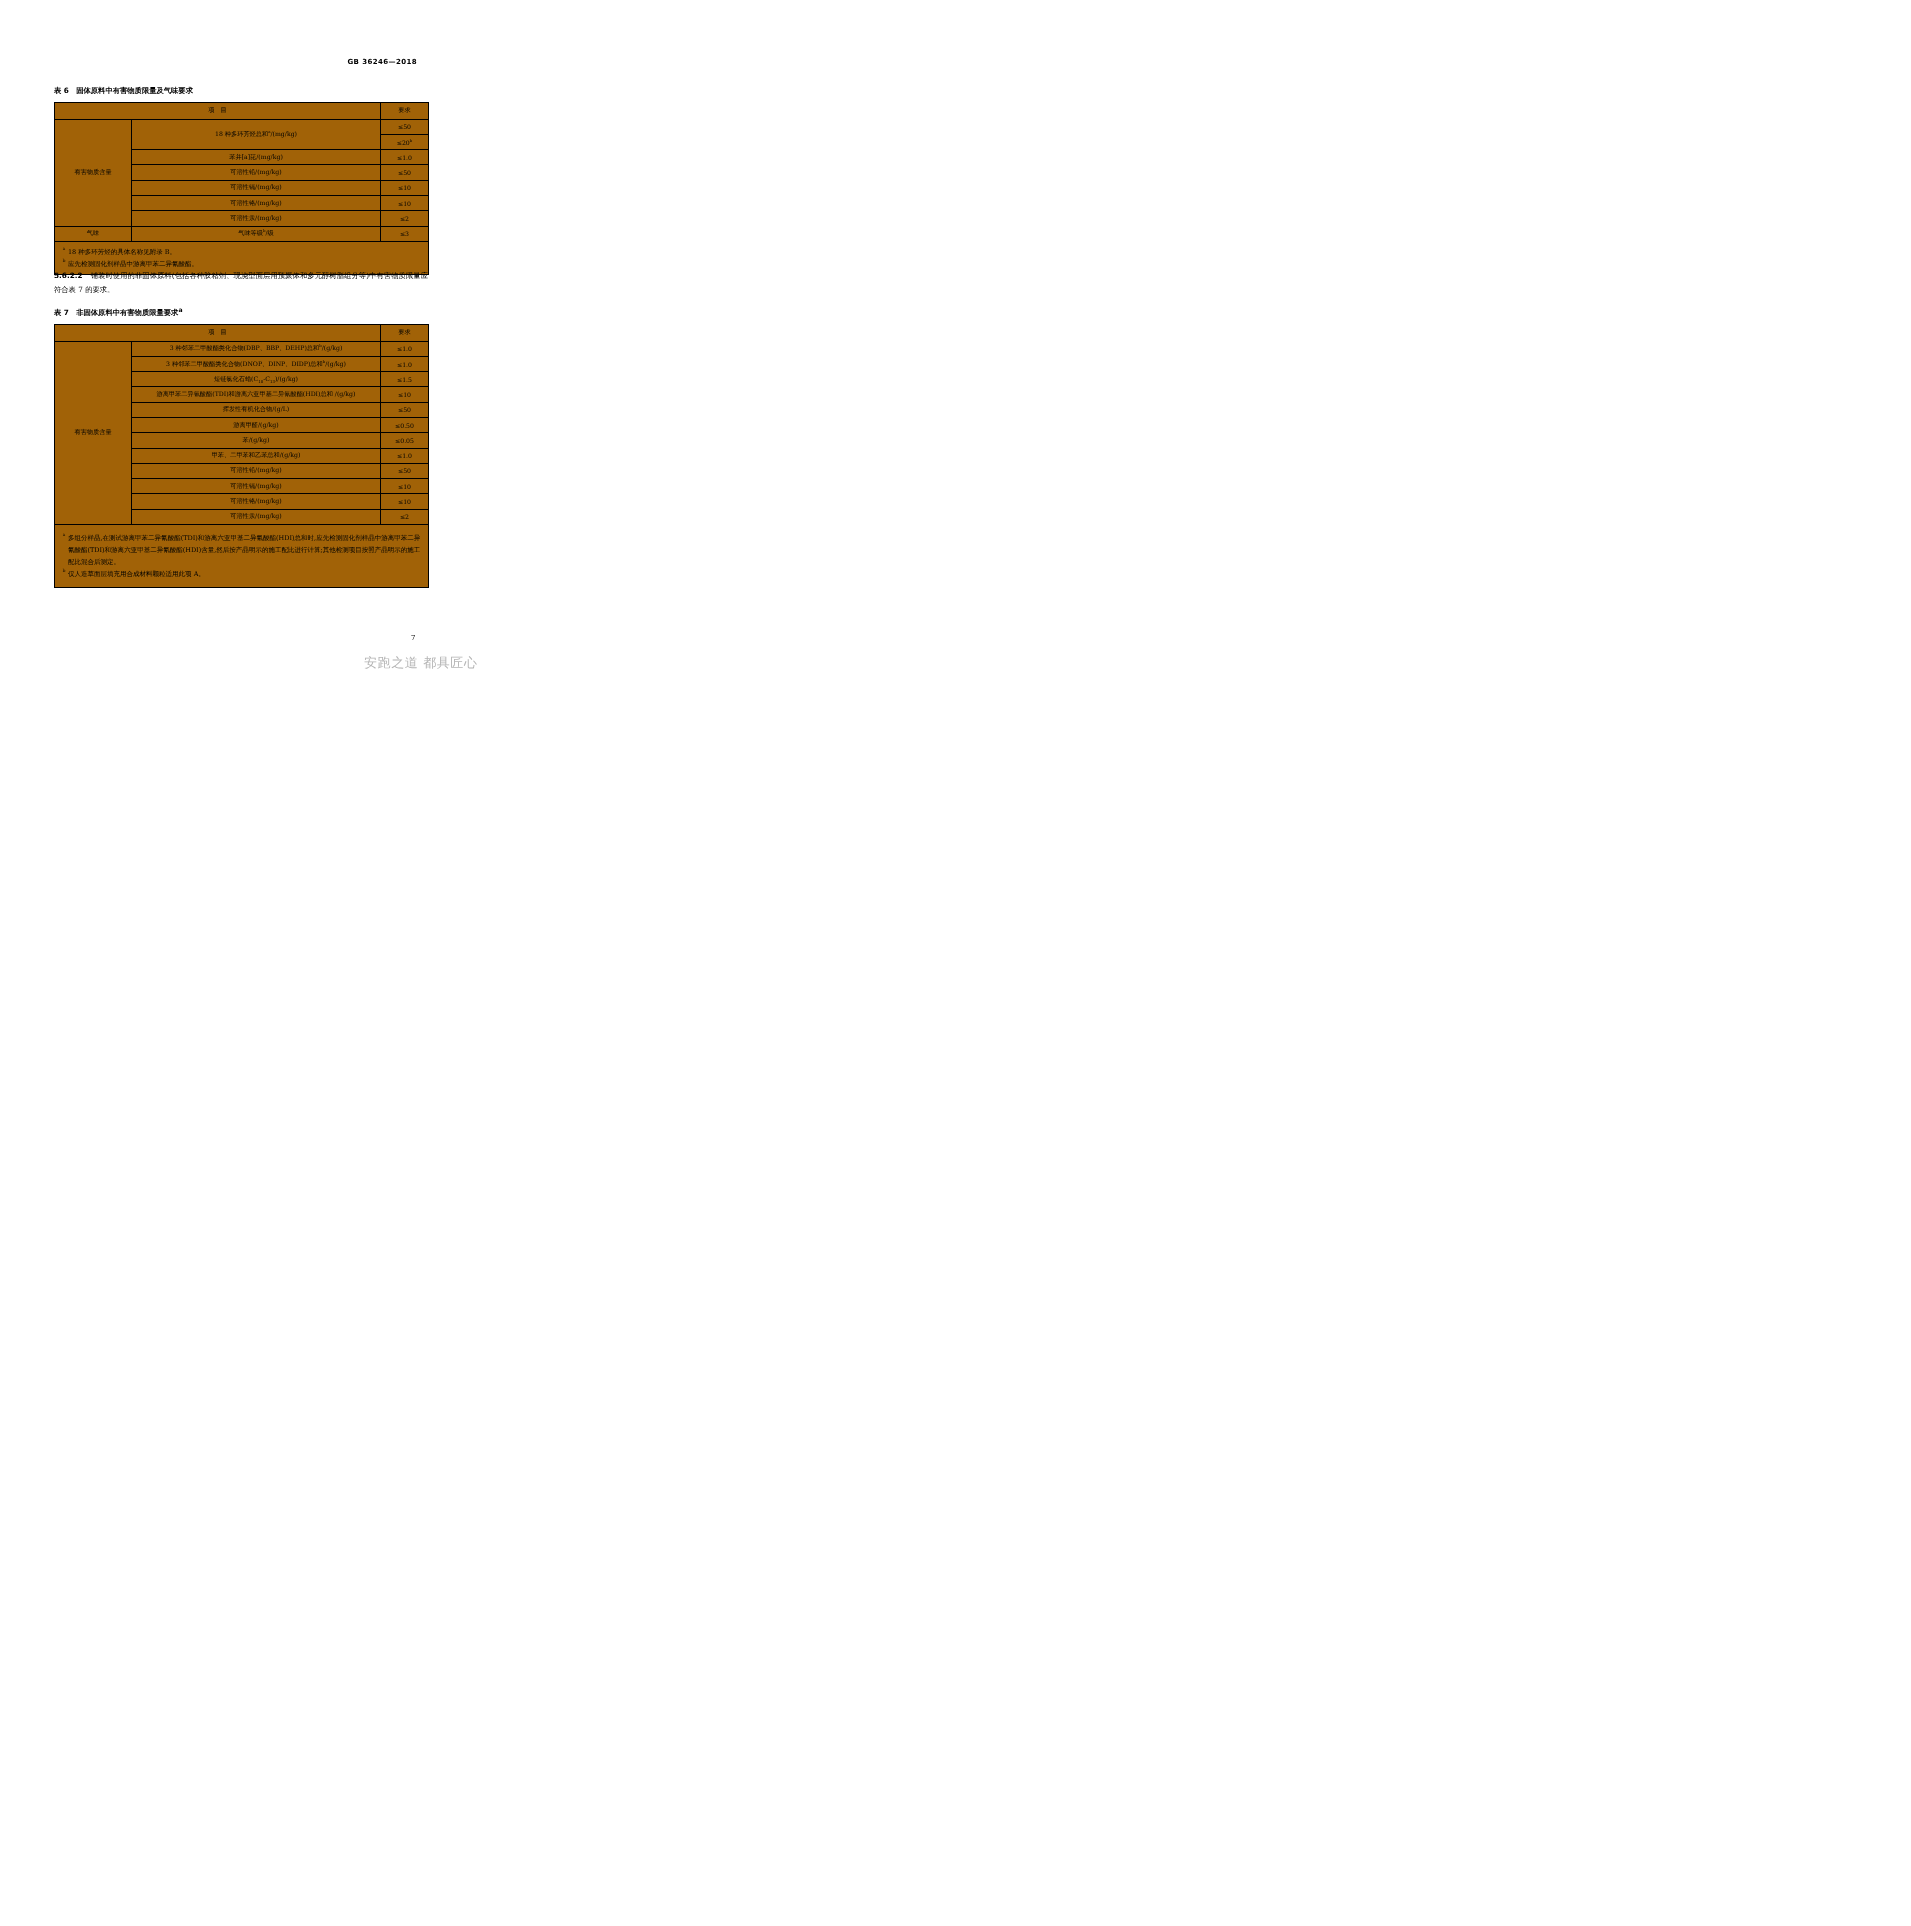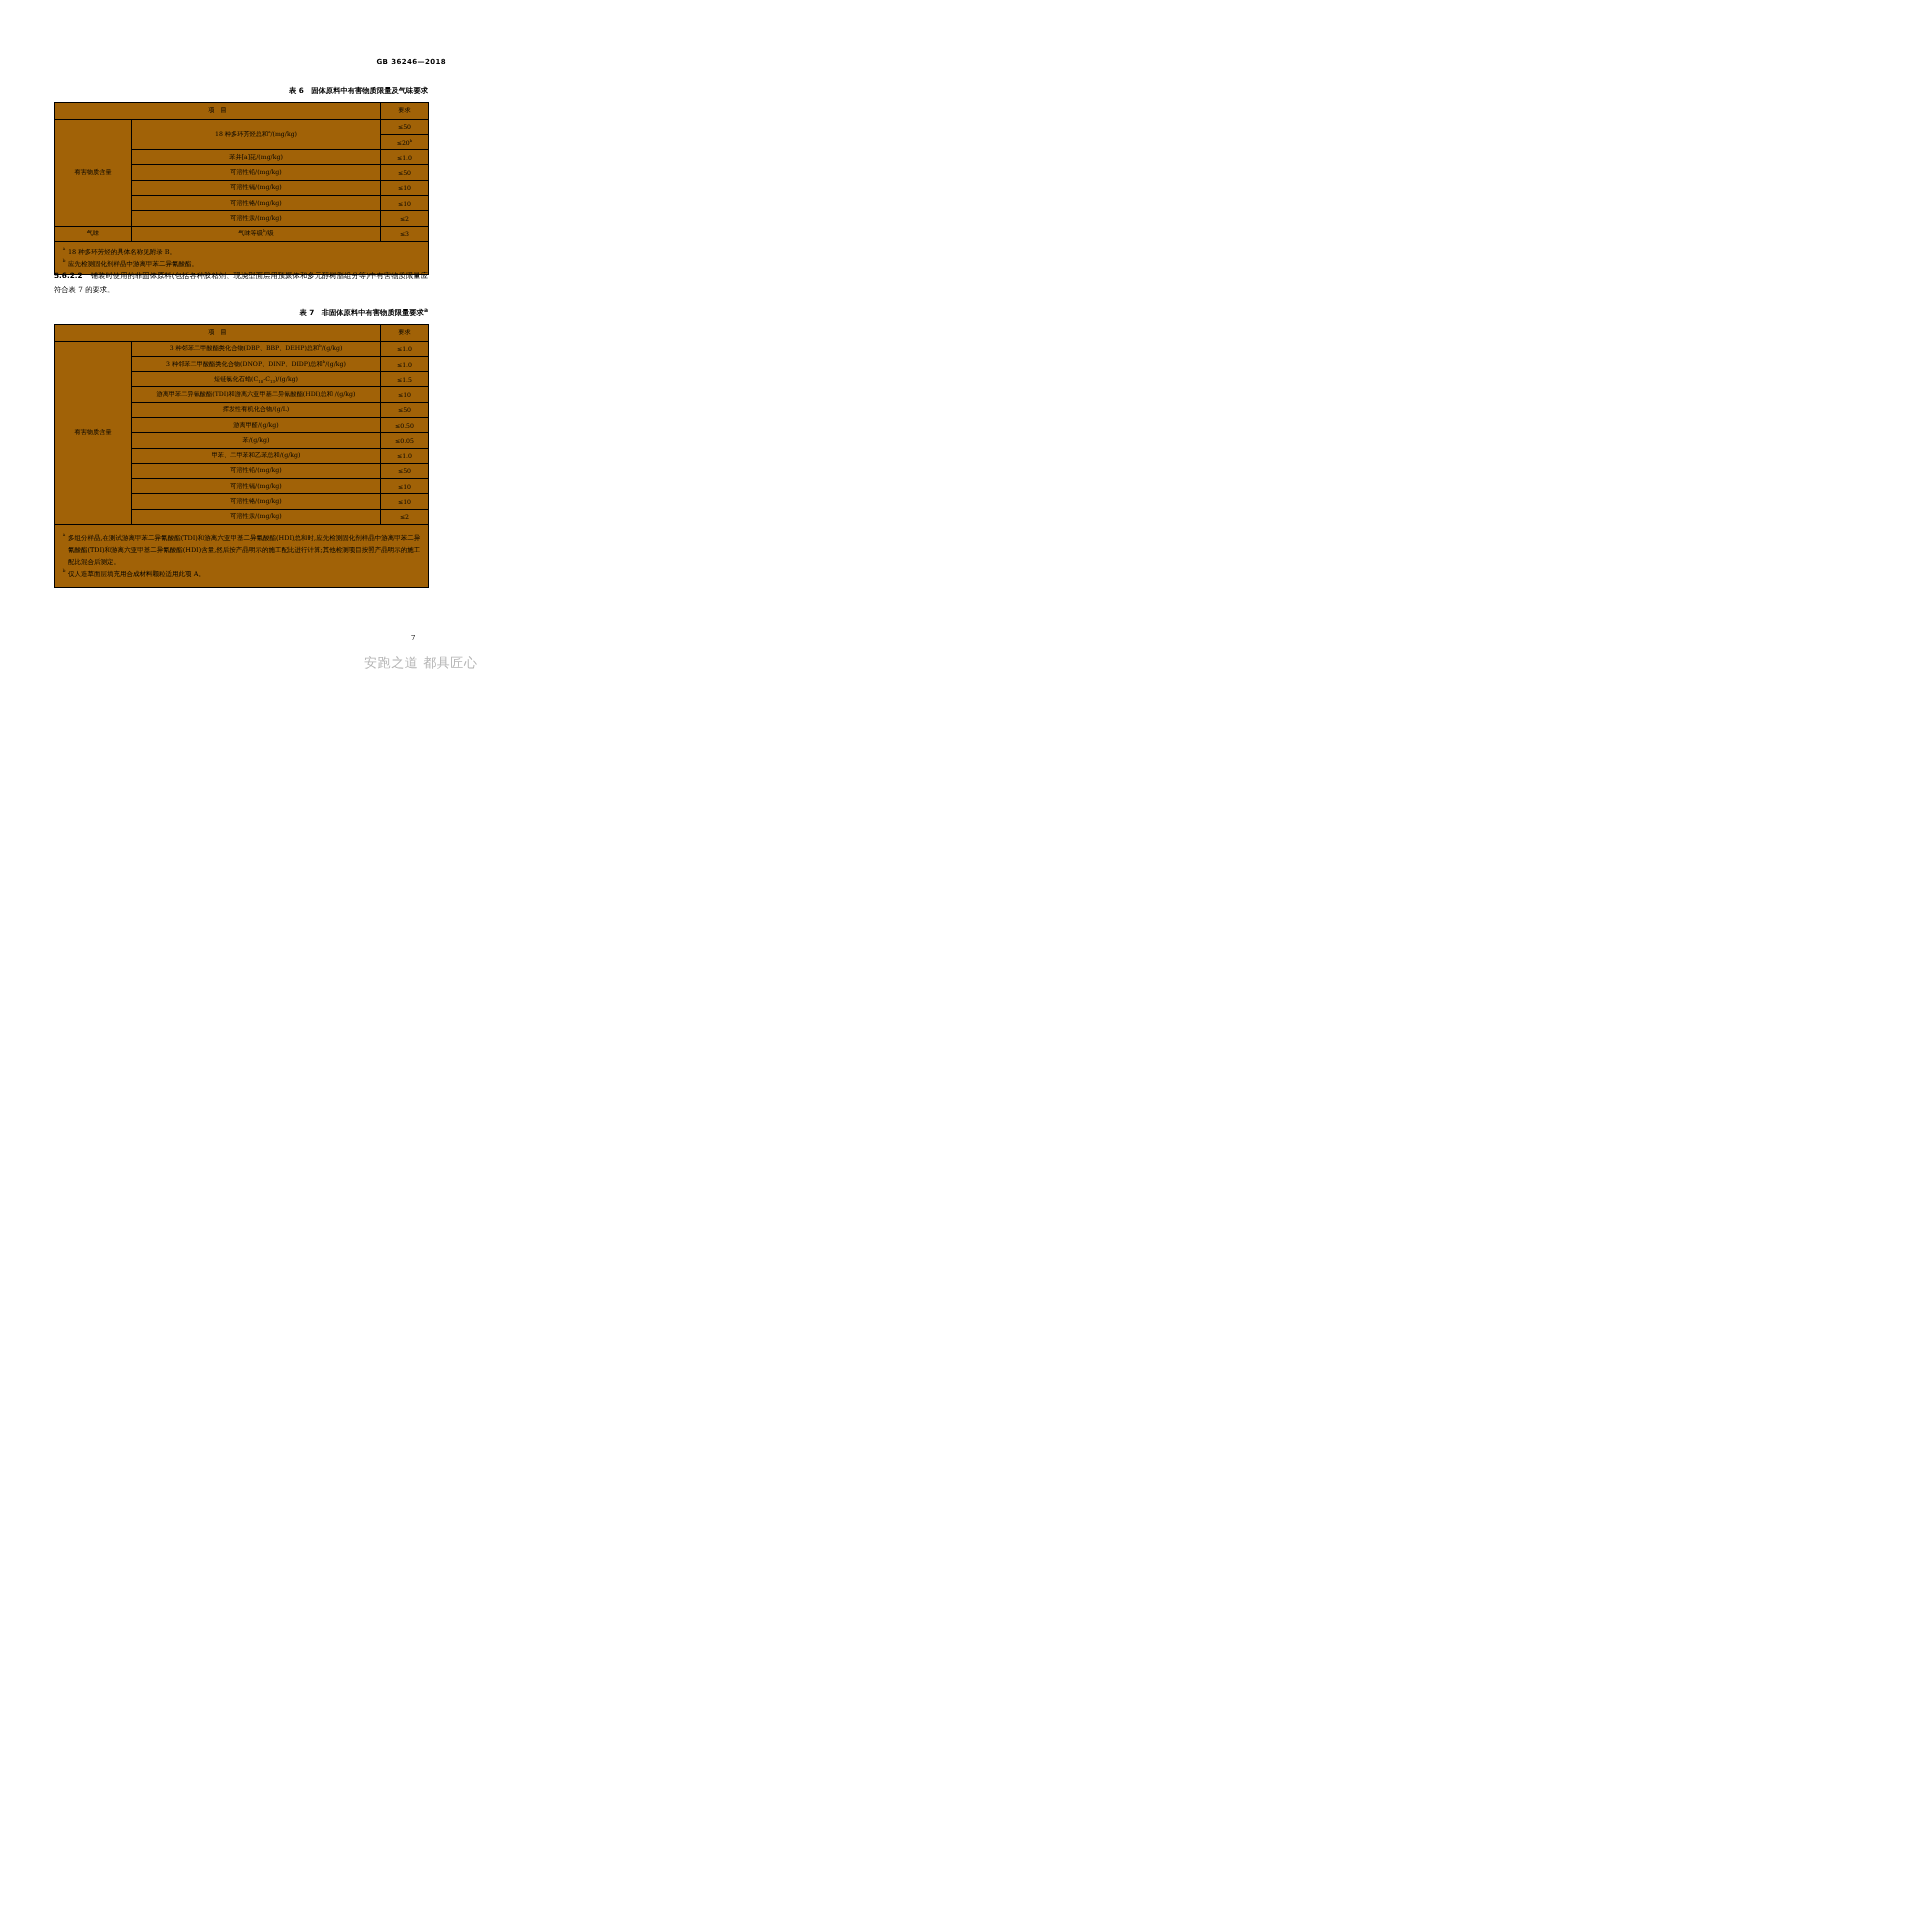--- a/index.html
+++ b/index.html
@@ -5,27 +5,27 @@
   html,body { margin:0; padding:0; background:#ffffff; }
   .page {
     position:relative;
     width:478px; height:676px;
     background:#ffffff;
     font-family:"DejaVu Serif","Liberation Serif",serif;
     color:#000;
     overflow:hidden;
   }
   .doc-number {
-    position:absolute; top:58px; right:32px;
+    position:absolute; top:58px; right:61px;
     font-family:"DejaVu Sans","Liberation Sans",sans-serif;
     font-weight:bold; font-size:7px; letter-spacing:0.4px;
   }
   .table-title {
     position:absolute; left:54px; width:374px;
-    text-align:right;
+    text-align:left;
     font-family:"DejaVu Sans","Liberation Sans",sans-serif;
     font-weight:bold; font-size:7.3px;
   }
   #t6-title { top:86px; }
   #t7-title { top:306px; }
 
   .gb-table {
     position:absolute; left:54px;
     width:374px; table-layout:fixed;
     border-collapse:collapse; background:#a16207;

